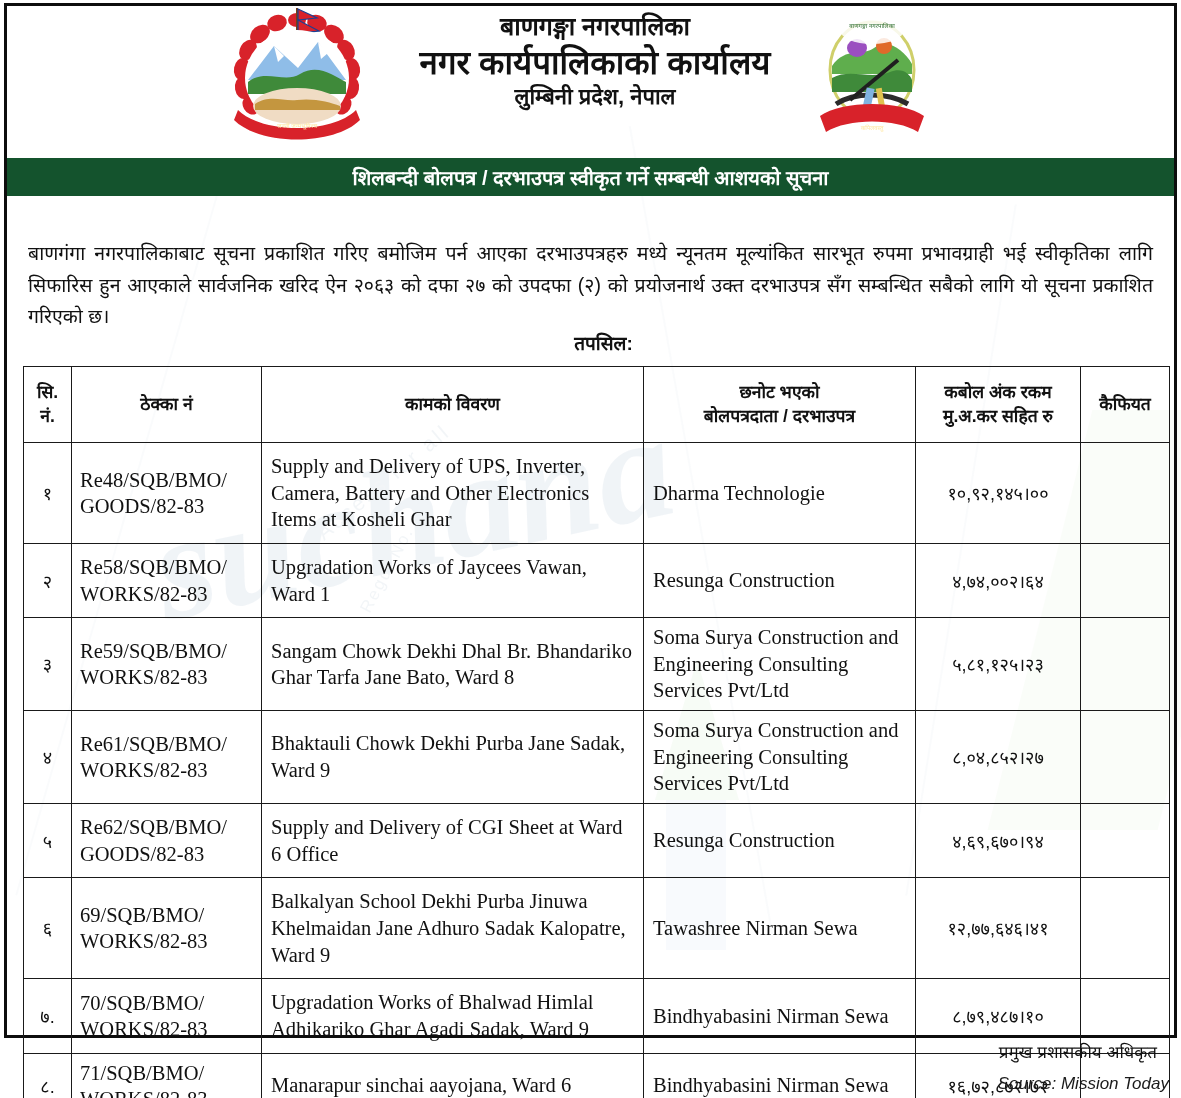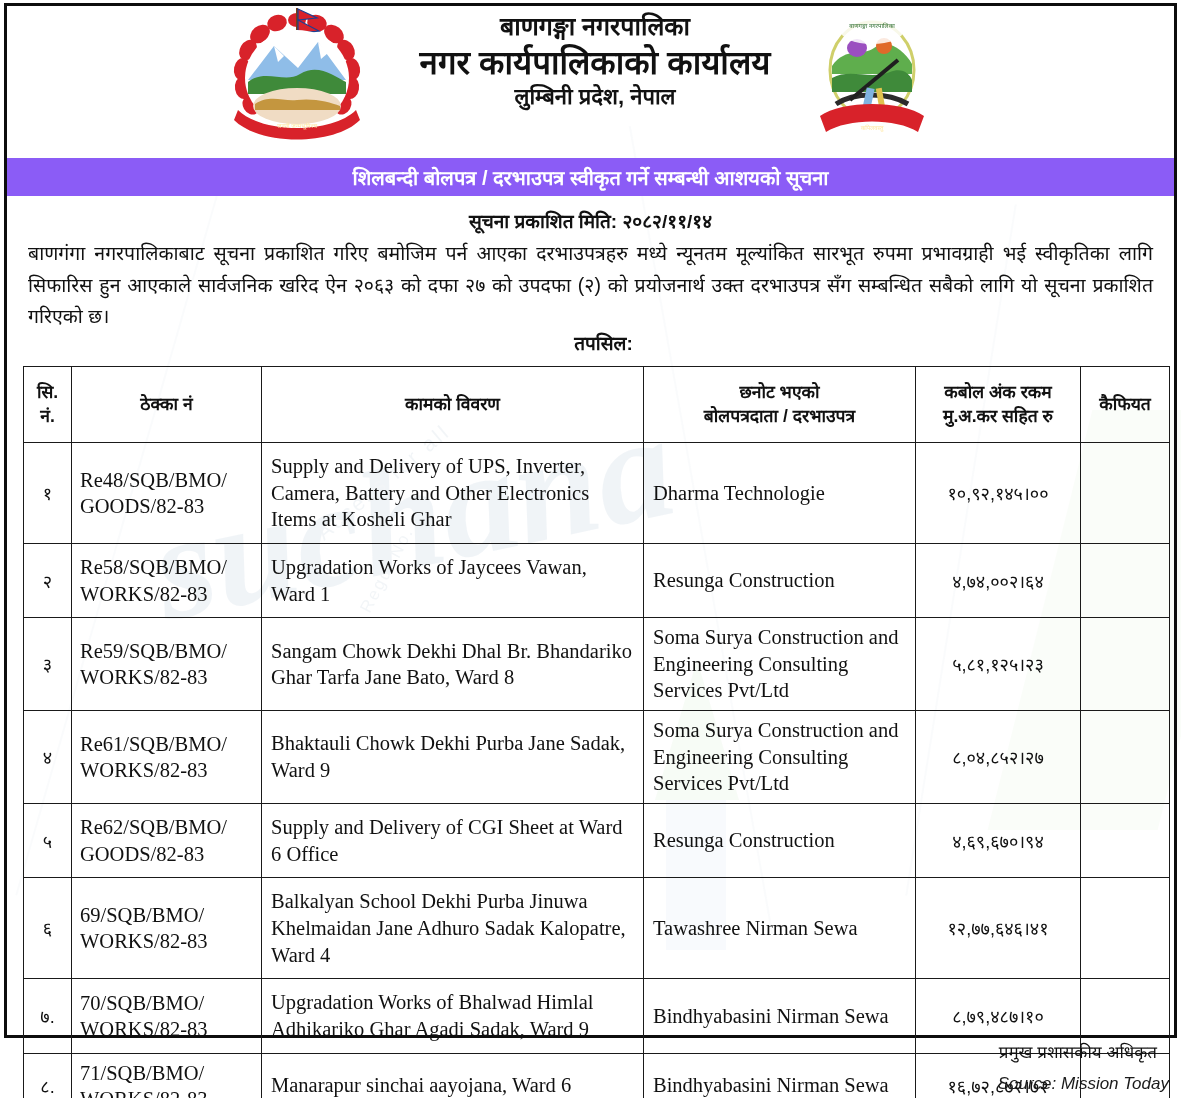--- a/index.html
+++ b/index.html
@@ -167,21 +167,21 @@
     margin-top: 2px;
   }
 
   
   .titlebar {
     position: absolute;
     left: 7px;
     top: 158px;
     width: 1167px;
     height: 38px;
-    background: #8b5cf6;
+    background: #14532d;
     color: #ffffff;
     z-index: 3;
     display: flex;
     align-items: center;
     justify-content: center;
     font-family: "Liberation Sans", sans-serif;
     font-size: 20px;
     font-weight: bold;
   }
 
@@ -399,21 +399,20 @@
   <div class="header-text">
     <div class="h-line1">बाणगङ्गा नगरपालिका</div>
     <div class="h-line2">नगर कार्यपालिकाको कार्यालय</div>
     <div class="h-line4">लुम्बिनी प्रदेश, नेपाल</div>
   </div>
 
   <div class="titlebar">
     <span>शिलबन्दी बोलपत्र / दरभाउपत्र स्वीकृत गर्ने सम्बन्धी आशयको सूचना</span>
   </div>
 
-  <div class="notice-date">सूचना प्रकाशित मिति: २०८२/११/१४</div>
 
   <div class="notice-body">बाणगंगा नगरपालिकाबाट सूचना प्रकाशित गरिए बमोजिम पर्न आएका दरभाउपत्रहरु मध्ये न्यूनतम मूल्यांकित सारभूत रुपमा प्रभावग्राही भई स्वीकृतिका लागि सिफारिस हुन आएकाले सार्वजनिक खरिद ऐन २०६३ को दफा २७ को उपदफा (२) को प्रयोजनार्थ उक्त दरभाउपत्र सँग सम्बन्धित सबैको लागि यो सूचना प्रकाशित गरिएको छ।</div>
 
   <div class="tapasil">तपसिल:</div>
 
   <div class="tbl-wrap">
     <table class="notice">
       <colgroup>
         <col class="c-sn">
           <col class="c-cno">
@@ -478,21 +477,21 @@
             <td class="sn">५</td>
             <td class="cno">Re62/SQB/BMO/ GOODS/82-83</td>
             <td class="desc">Supply and Delivery of CGI Sheet at Ward 6 Office</td>
             <td class="bid">Resunga Construction</td>
             <td class="amt">४,६९,६७०।९४</td>
             <td class="rem"></td>
           </tr>
           <tr>
             <td class="sn">६</td>
             <td class="cno">69/SQB/BMO/ WORKS/82-83</td>
-            <td class="desc">Balkalyan School Dekhi Purba Jinuwa Khelmaidan Jane Adhuro Sadak Kalopatre, Ward 4</td>
+            <td class="desc">Balkalyan School Dekhi Purba Jinuwa Khelmaidan Jane Adhuro Sadak Kalopatre, Ward 9</td>
             <td class="bid">Tawashree Nirman Sewa</td>
             <td class="amt">१२,७७,६४६।४१</td>
             <td class="rem"></td>
           </tr>
           <tr>
             <td class="sn">७.</td>
             <td class="cno">70/SQB/BMO/ WORKS/82-83</td>
             <td class="desc">Upgradation Works of Bhalwad Himlal Adhikariko Ghar Agadi Sadak, Ward 9</td>
             <td class="bid">Bindhyabasini Nirman Sewa</td>
             <td class="amt">८,७९,४८७।१०</td>

